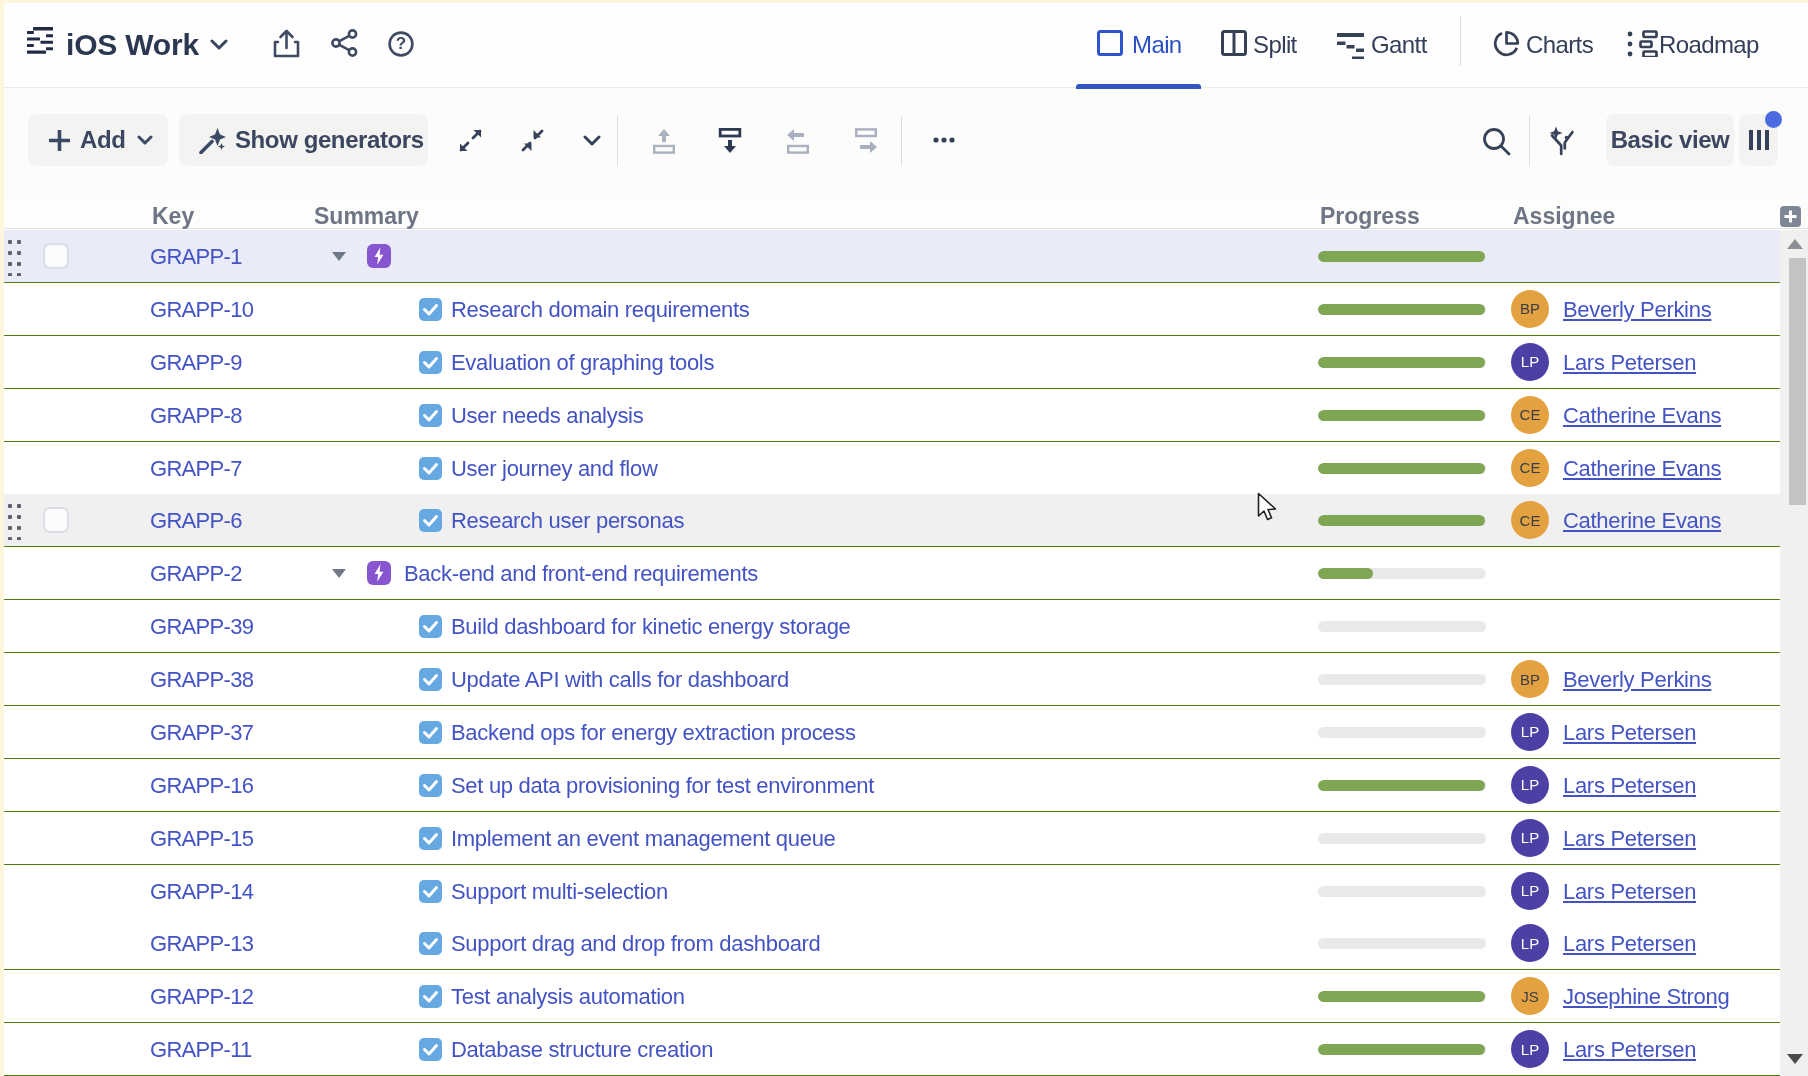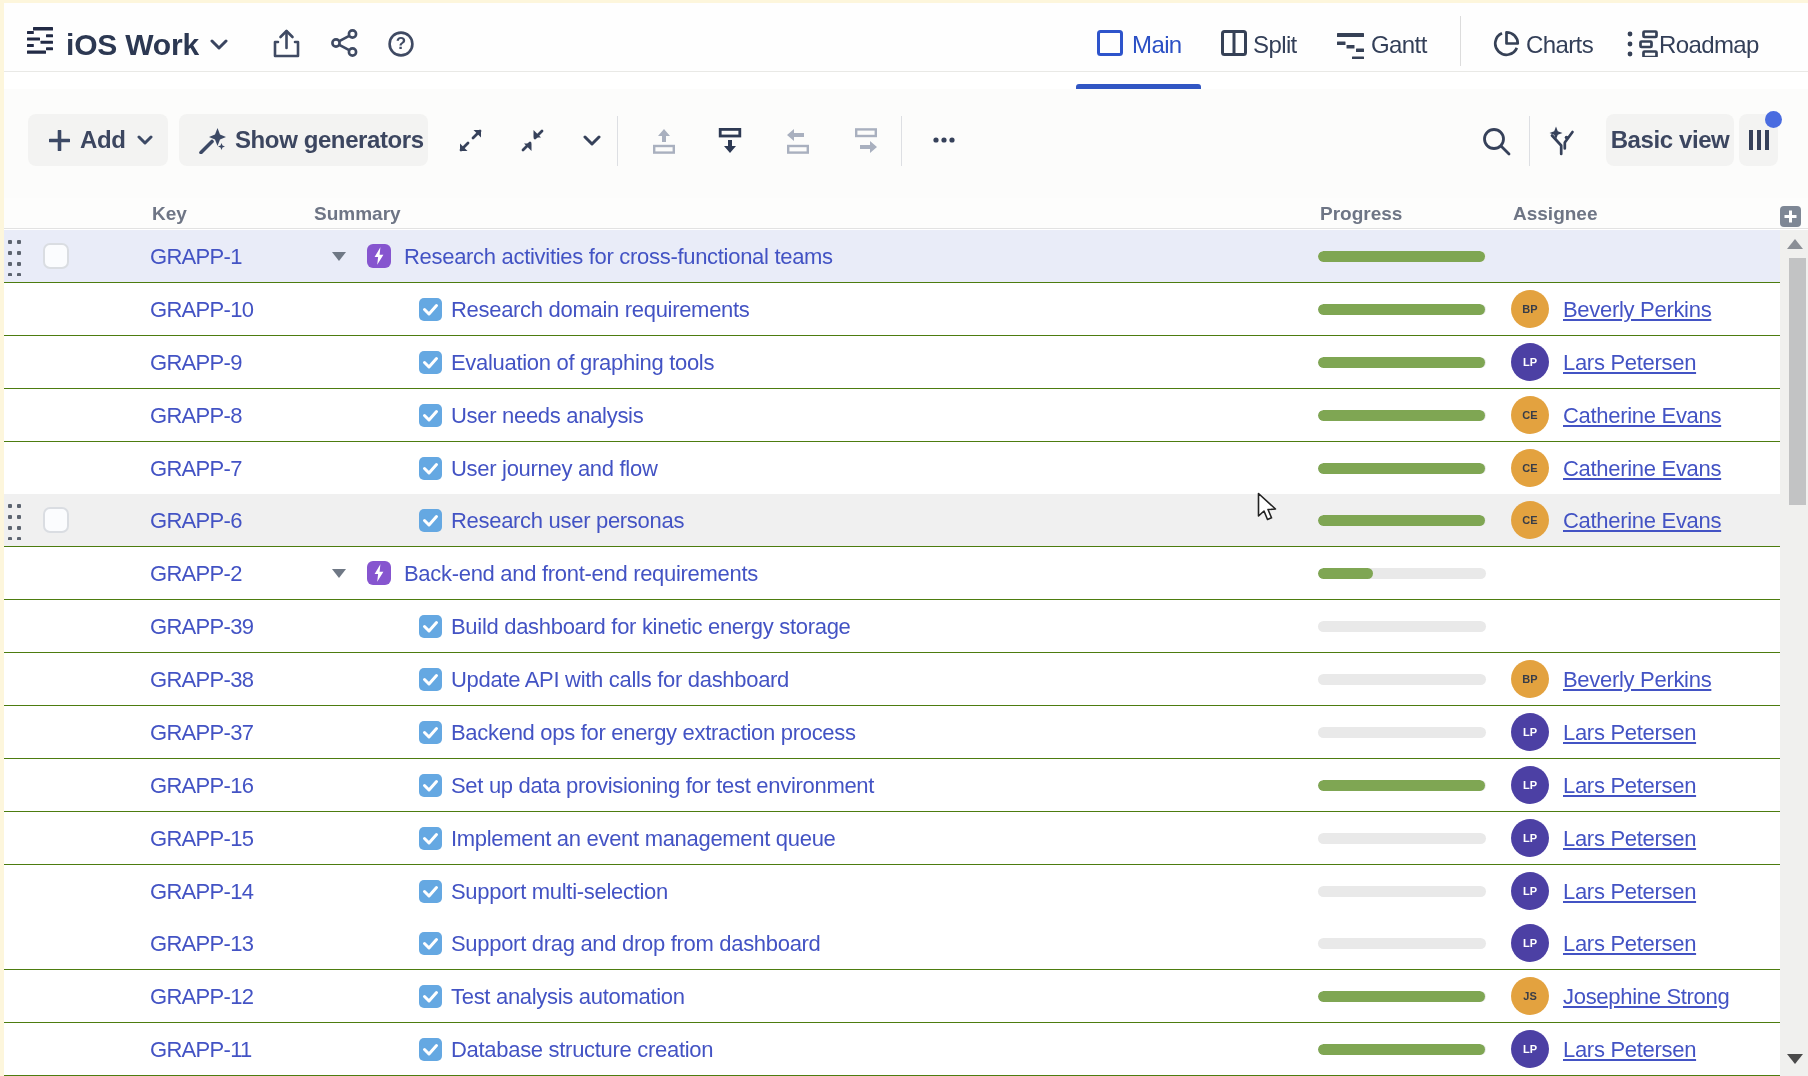--- a/index.html
+++ b/index.html
@@ -2,44 +2,44 @@
 <html><head>
 <meta charset="utf-8">
 <style>
 * { margin:0; padding:0; box-sizing:border-box; }
 html,body { width:1808px; height:1076px; overflow:hidden; }
 body { font-family:"Liberation Sans", sans-serif; background:#fdf6dc; }
 #page { position:absolute; left:0; top:0; width:1808px; height:1076px; }
 #main { position:absolute; left:4px; top:3px; right:0; bottom:0; background:#fff; }
 .abs { position:absolute; }
 
-#topbar { position:absolute; left:4px; top:3px; width:1804px; height:69px; background:#fefefe; border-bottom:1px solid #e9e9e6; }
+#topbar { position:absolute; left:4px; top:3px; width:1804px; height:85px; background:#fefefe; border-bottom:1px solid #e9e9e6; }
 .title { position:absolute; left:62px; top:25px; font-size:30px; font-weight:600; color:#2c3852; letter-spacing:-0.2px; }
 .tablabel { font-size:24px; font-weight:400; color:#333f58; position:absolute; top:28px; letter-spacing:-0.6px; }
 #tab-underline { position:absolute; left:1072px; top:81px; width:125px; height:6px; background:#3156c4; border-radius:3px 3px 0 0; }
 
 #toolbar { position:absolute; left:4px; top:89px; width:1804px; height:109px; background:#fcfcfb; }
 .btn { position:absolute; top:25px; height:52px; background:#f3f3f2; border-radius:8px; display:flex; align-items:center; color:#3c4660; font-size:24px; font-weight:600; letter-spacing:-0.4px; white-space:nowrap; }
 .vdiv { position:absolute; top:27px; width:1px; height:50px; background:#dddfe3; }
 
 #colhead { position:absolute; left:4px; top:198px; width:1804px; height:31px; background:#fdfdfc; border-bottom:1px solid #e2e2e2; }
-.hlabel { position:absolute; top:5px; font-size:19px; font-weight:700; color:#6e7585; }
+.hlabel { position:absolute; top:5px; font-size:23px; font-weight:700; color:#6e7585; }
 
 #rows { position:absolute; left:4px; top:230px; width:1776px; height:846px; background:#fff; }
 .row { position:absolute; left:0; width:1776px; height:53px; border-bottom:1px solid #4d7c0f; background:#fff; }
 .row.sel { background:#e9ecf8; }
 .row.hov { background:#f0f0f0; }
 .key { position:absolute; left:146px; top:14px; font-size:22px; color:#4353c4; letter-spacing:-0.7px; }
 .sum { position:absolute; top:14px; font-size:22px; color:#4353c4; letter-spacing:-0.3px; white-space:nowrap; }
 .tri { position:absolute; left:328px; top:22px; width:0; height:0; border-left:7.5px solid transparent; border-right:7.5px solid transparent; border-top:9px solid #6f7885; }
 .epic { position:absolute; left:363px; top:14px; width:24px; height:24px; background:#8655cf; border-radius:6px; }
 .chk { position:absolute; left:415px; top:15px; width:23px; height:23px; background:#65a8e2; border-radius:5px; }
 .bar { position:absolute; left:1314px; top:21px; width:168px; height:11px; border-radius:5.5px; background:#e9e9e9; overflow:hidden; }
 .bar .fill { position:absolute; left:0; top:0; height:11px; background:#7fa653; border-radius:5.5px; }
-.av { position:absolute; left:1507px; top:7px; width:38px; height:38px; border-radius:50%; font-size:11px; font-weight:700; display:flex; align-items:center; justify-content:center;text-align:right; }
+.av { position:absolute; left:1507px; top:7px; width:38px; height:38px; border-radius:50%; font-size:15px; font-weight:400; display:flex; align-items:center; justify-content:center;text-align:right; }
 .av.or { background:#e3a23f; color:#383d48; }
 .av.pu { background:#4c40a4; color:#fff; }
 .name { position:absolute; left:1559px; top:14px; font-size:22px; color:#4353c4; letter-spacing:-0.3px;text-decoration:underline; }
 .dots8 { position:absolute; left:4px; top:10px; width:13px; height:36px; }
 .cb { position:absolute; left:39px; top:13px; width:26px; height:26px; background:#fbfcfe; border:2px solid #dadde2; border-radius:7px; }
 
 #sbar { position:absolute; left:1780px; top:230px; width:28px; height:846px; background:#f0f0ee; }
 #sthumb { position:absolute; left:9px; top:28px; width:17px; height:247px; background:#c2c3c4; }
 svg { display:block; }
 </style>
@@ -267,21 +267,20 @@
           </svg>
         </div>
         <div class="cb"></div>
         <div class="key">GRAPP-1</div>
         <div class="tri"></div>
         <div class="epic">
           <svg width="24" height="24" viewBox="0 0 24 24" style="position:absolute;left:0;top:0">
             <path d="M13.4 3.2 L7.6 13 L11.1 13 L10.2 20.8 L16.4 10.7 L12.6 10.7 Z" fill="#fff"></path>
           </svg>
         </div>
-        <div class="sum" style="left:400px">Research activities for cross-functional teams</div>
         <div class="bar">
           <div class="fill" style="width:167px"></div>
         </div>
       </div>
       <div class="row " style="top:52.88px">
         <div class="key">GRAPP-10</div>
         <div class="chk">
           <svg width="23" height="23" viewBox="0 0 23 23" style="position:absolute;left:0;top:0">
             <path d="M5.5 11.5 L10 16 L17.5 7.5" fill="none" stroke="#fff" stroke-width="3" stroke-linecap="round" stroke-linejoin="round"></path>
           </svg>

